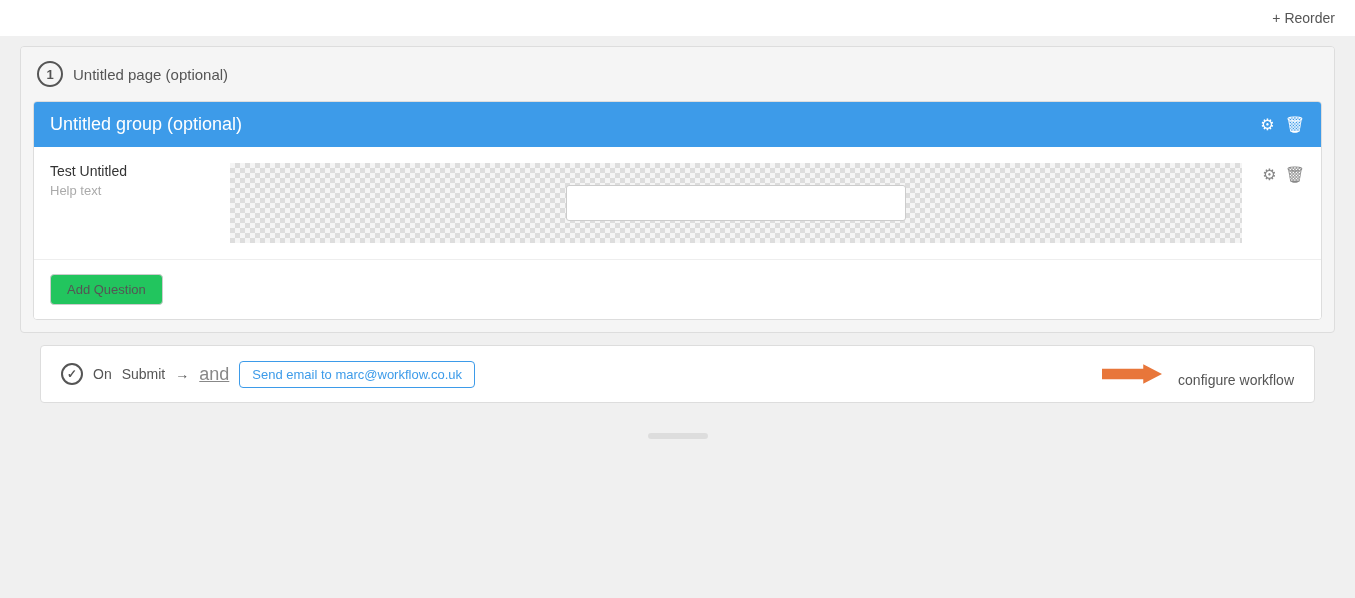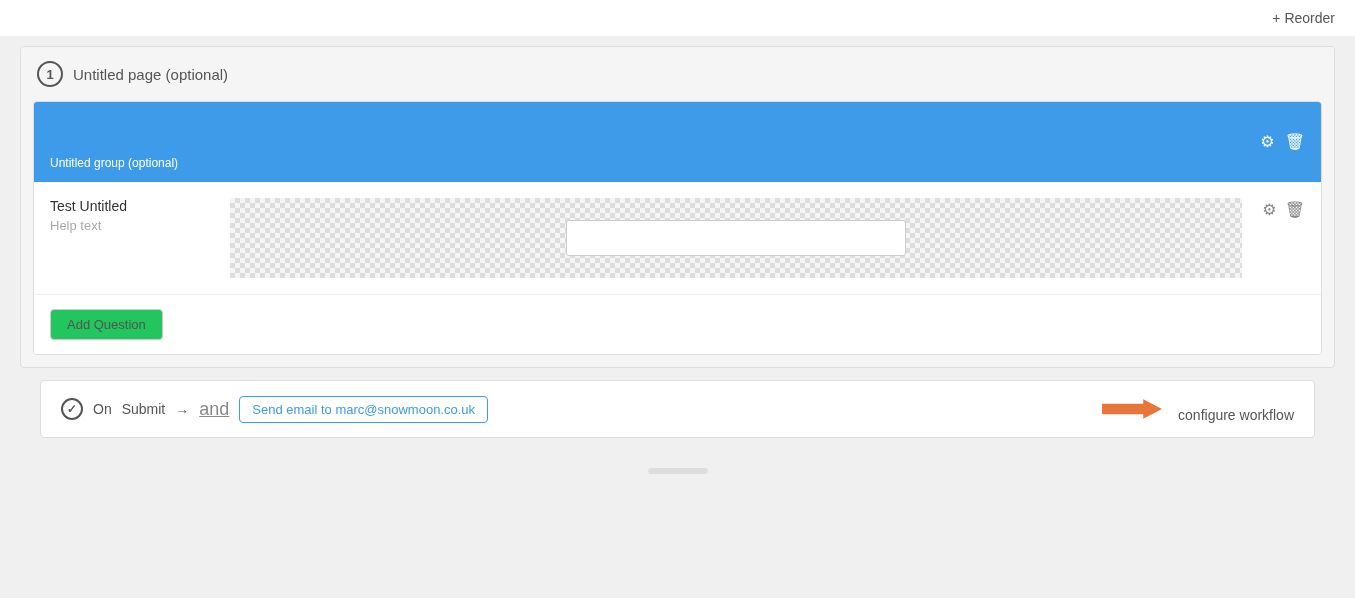--- a/index.html
+++ b/index.html
@@ -80,23 +80,22 @@
     .group-header {
       display: flex;
       align-items: center;
       justify-content: space-between;
       padding: 12px 16px;
       background: #3d9be9;
       color: #fff;
     }
 
     .group-title {
-      font-size: 12px;
+      font-size: 18px;
       font-weight: 500;
-      margin-top: 42px;
     }
 
     .group-actions {
       display: flex;
       gap: 10px;
     }
 
     .icon-btn {
       background: none;
       border: none;
@@ -353,21 +352,21 @@
   </div>
 
   <div class="workflow-bar">
     <div class="checkbox-circle">
       <span class="checkmark">✓</span>
     </div>
     <span class="on-label">On</span>
     <span class="submit-label">Submit</span>
     <span class="arrow-label">→</span>
     <span class="and-label">and</span>
-    <button class="workflow-tag">Send email to marc@snowmoon.co.uk</button>
+    <button class="workflow-tag">Send email to marc@workflow.co.uk</button>
 
     <div class="configure-area">
 
       <svg class="arrow-icon" viewBox="0 0 80 30" xmlns="http://www.w3.org/2000/svg">
         <polygon points="0,8 55,8 55,2 80,15 55,28 55,22 0,22" fill="#e8763a"></polygon>
       </svg>
       <span class="configure-label">configure workflow</span>
     </div>
   </div>
 

